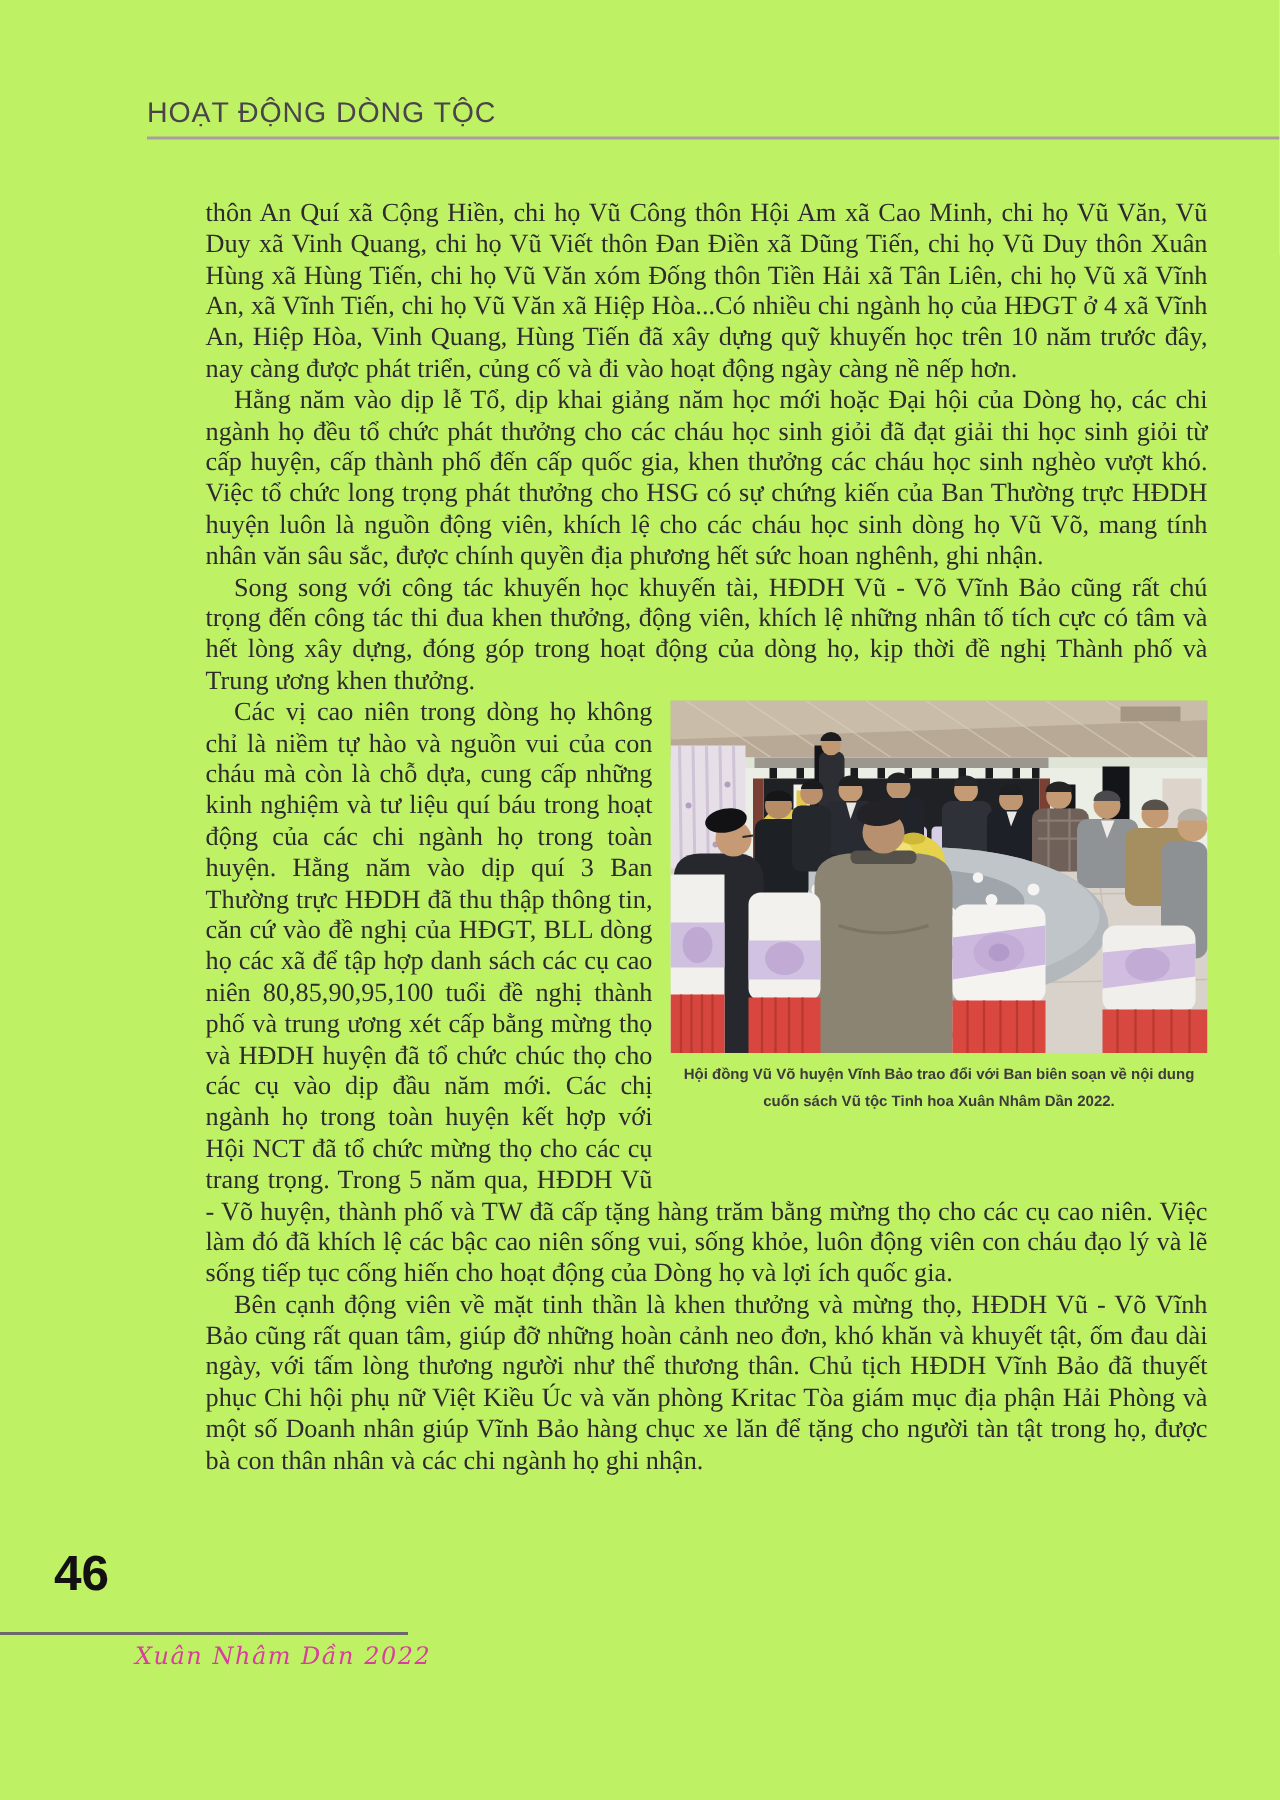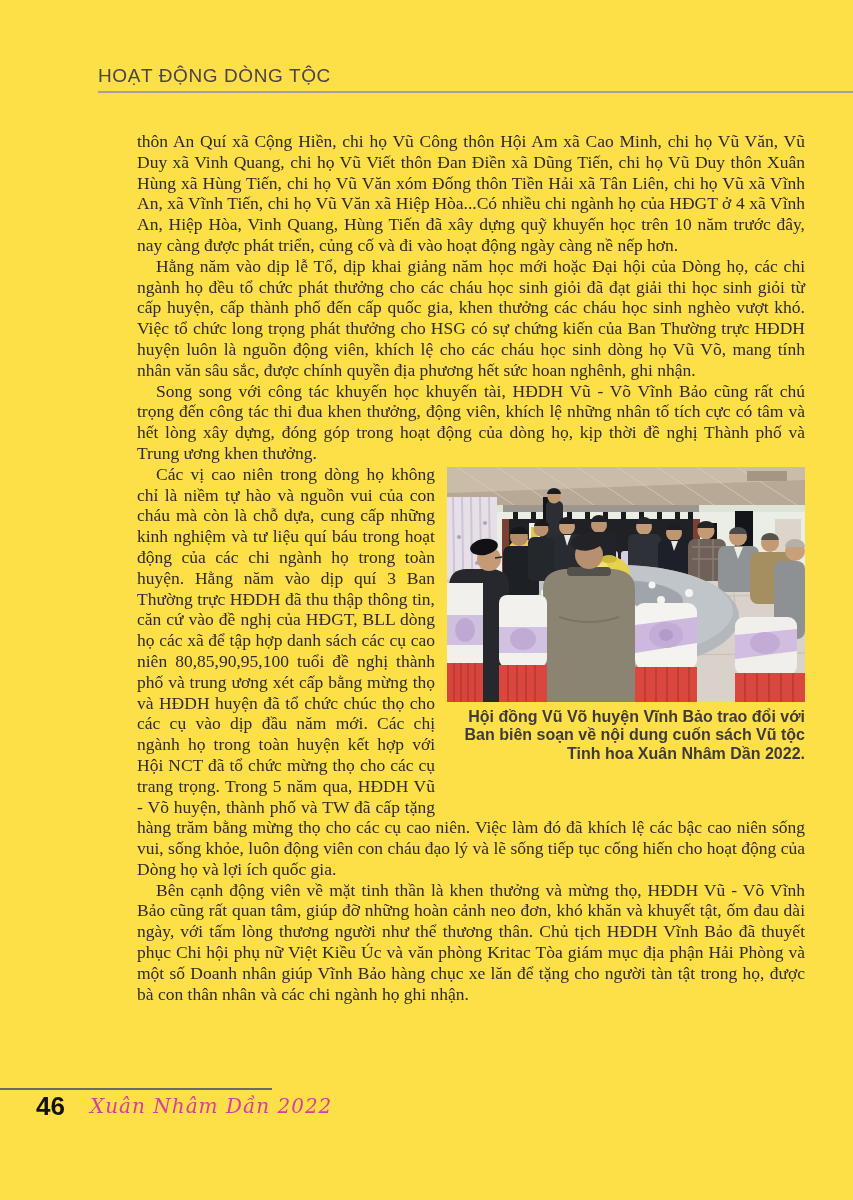--- a/index.html
+++ b/index.html
@@ -1,19 +1,19 @@
 <!DOCTYPE html>
 <html><head>
 <meta charset="utf-8">
 <style>
   html,body { margin:0; padding:0; }
   body { width:853px; height:1200px; }
   .page {
     position:relative; width:853px; height:1200px;
-    background:#fde047; overflow:hidden;
+    background:#bef264; overflow:hidden;
     font-family:"Liberation Serif", serif;
   }
   
   .header-title {
     position:absolute; left:98px; top:65px;
     font-family:"Liberation Sans", sans-serif;
     font-size:19px; letter-spacing:.6px; color:#4b434a;
   }
   .header-rule {
     position:absolute; left:98px; right:0; top:91px;
@@ -26,38 +26,38 @@
     color:#2e2a2d;
     margin-left:40px;
   }
   .article p { margin:0; text-indent:19px; }
   .article p.no-indent { text-indent:0; }
   figure.photo-fig {
     float:right; width:358px; margin:3px 0 34px 12px;
   }
   figure.photo-fig svg { display:block; width:358px; height:235px; }
   figcaption {
-    margin-top:6px; text-indent:0; text-align:right;
+    margin-top:6px; text-indent:0; text-align:center;
     font-family:"Liberation Sans", sans-serif; font-weight:bold;
-    font-size:16px; line-height:18.5px; color:#3f3a3d;
+    font-size:10px; line-height:18.5px; color:#3f3a3d;
   }
   
   .footer-rule {
     position:absolute; left:0; top:1088px; width:272px; height:2px;
     background:#6e676c;
   }
   .page-number {
-    position:absolute; left:36px; top:1091px;
+    position:absolute; left:36px; top:1030px;
     font-family:"Liberation Sans", sans-serif; font-weight:bold;
-    font-size:26px; color:#141112;
+    font-size:33px; color:#141112;
   }
   .edition {
     position:absolute; left:90px; top:1094px;
     font-family:"DejaVu Serif", serif; font-style:italic;
-    font-size:20px; letter-spacing:1px; color:#d93da0;
+    font-size:16px; letter-spacing:1px; color:#d93da0;
   }
 </style>
 </head>
 <body>
 
 <div class="page">
 
   <div class="header-title">HOẠT ĐỘNG DÒNG TỘC</div>
   <div class="header-rule"></div>
 

